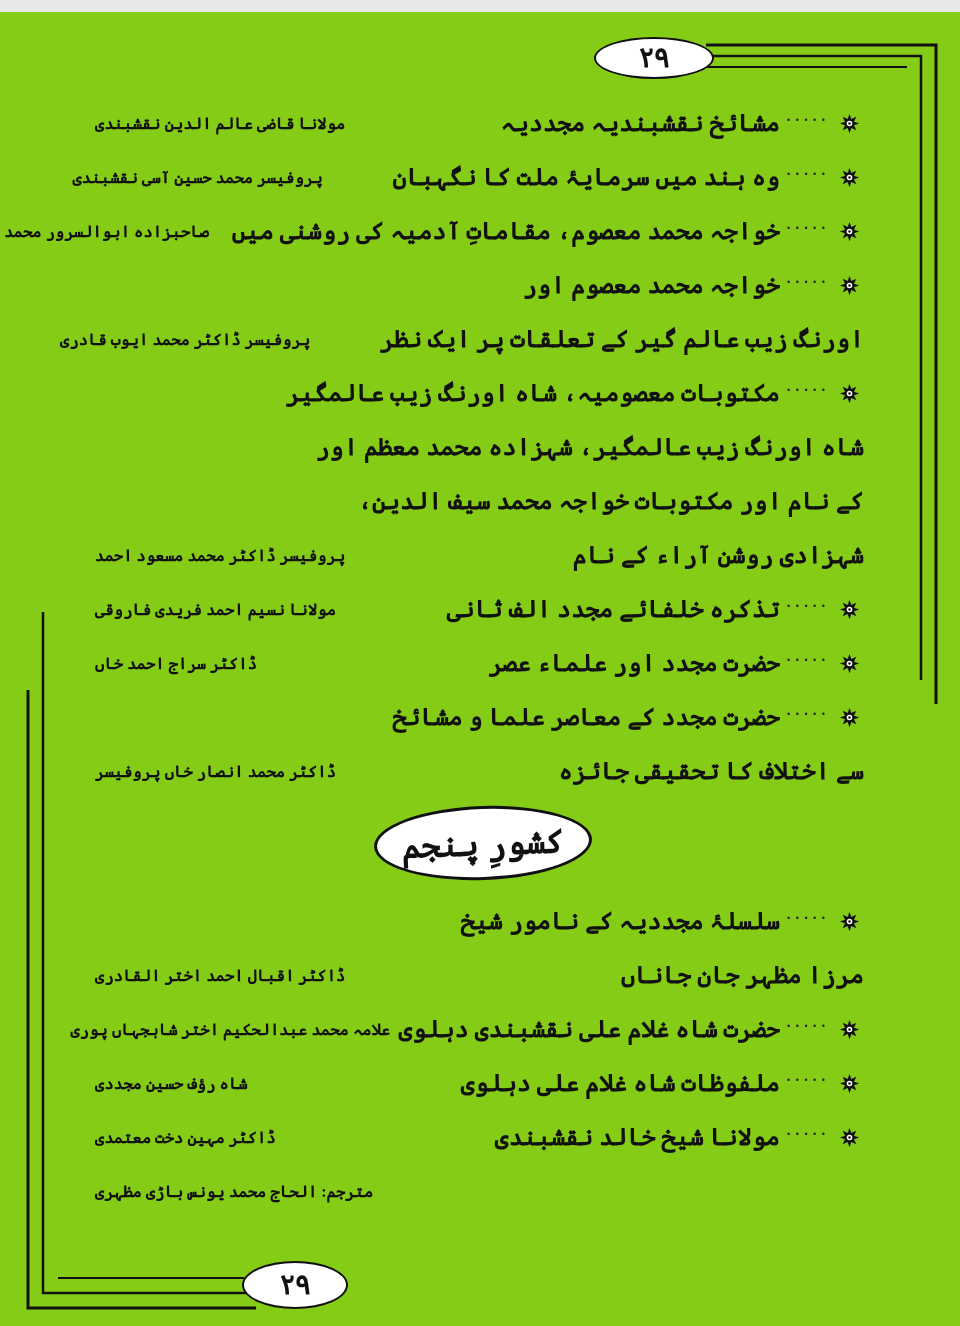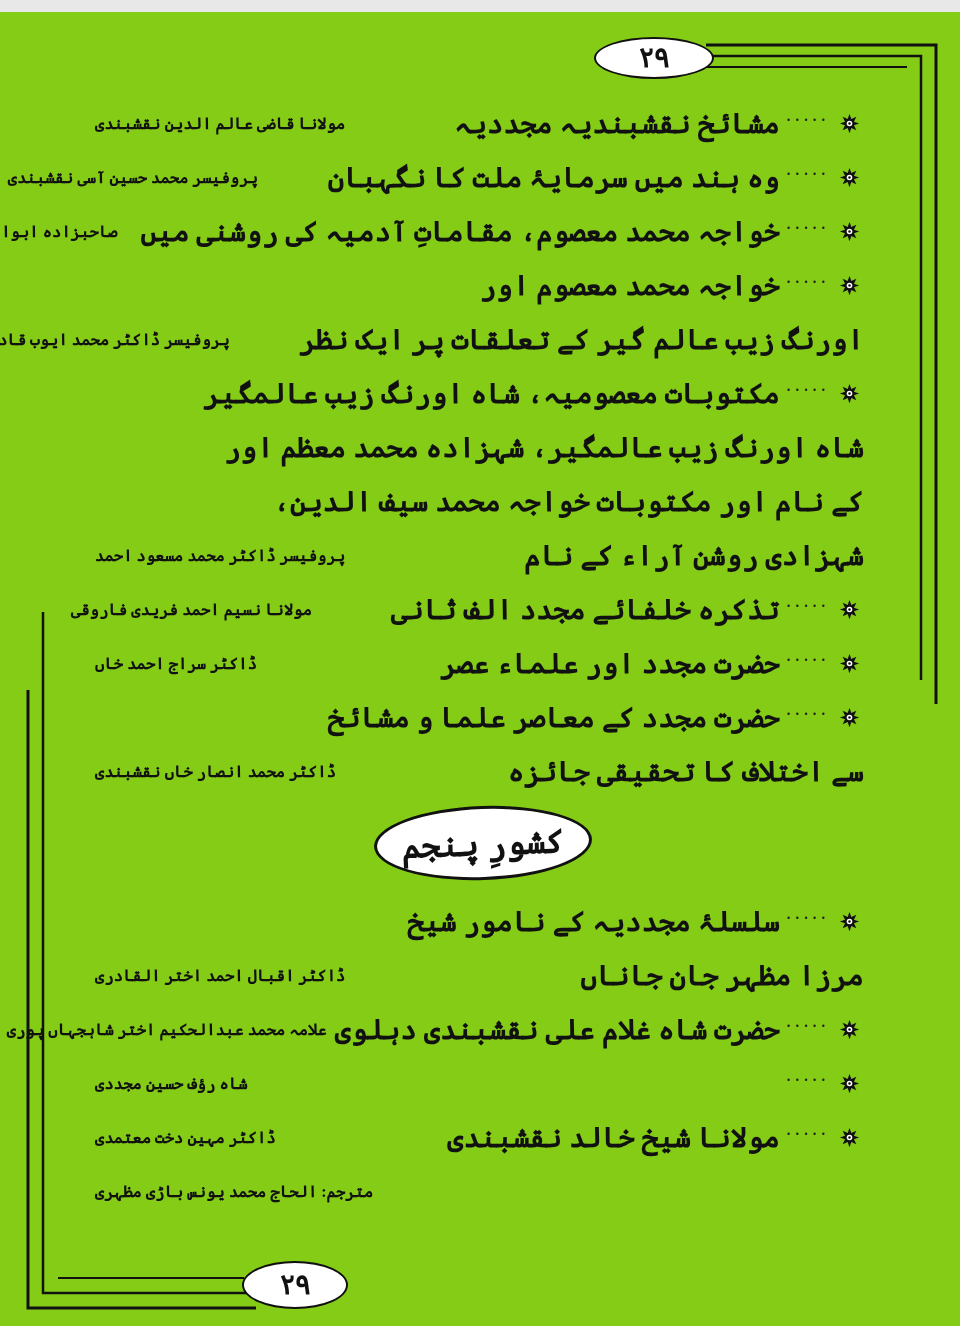--- a/index.html
+++ b/index.html
@@ -37,21 +37,21 @@
   .toc-row{display:flex;align-items:center;height:54px;direction:rtl;}
   .bullet-cell{width:30px;display:flex;align-items:center;justify-content:center;flex:0 0 auto;}
   .dots{
     width:54px;flex:0 0 auto;
     text-align:center;
     font-size:20px;letter-spacing:2px;
     color:#222;direction:ltr;
     transform:translateY(-3px);
   }
   .entry-title{
-    font-size:28px;font-weight:bold;
+    font-size:24px;font-weight:bold;
     white-space:nowrap;
     flex:0 0 auto;
     text-align:right;
   }
   .spacer{flex:1 1 auto;min-width:8px;}
   .entry-author{
     width:312px;flex:0 0 auto;
     font-size:16px;font-weight:600;
     text-align:left;           
     white-space:nowrap;
@@ -199,21 +199,21 @@
           </svg>
         </span>
         <span class="dots">·····</span>
         <span class="entry-title">حضرت مجدد کے معاصر علما و مشائخ</span>
         <span class="spacer"></span>
         <span class="entry-author"></span>
       </div>
       <div class="toc-row">
         <span class="entry-title">سے اختلاف کا تحقیقی جائزہ</span>
         <span class="spacer"></span>
-        <span class="entry-author">ڈاکٹر محمد انصار خاں نقشبندی</span>
+        <span class="entry-author">ڈاکٹر محمد انصار خاں پروفیسر</span>
       </div>
     </div>
 
   <div class="oval oval-section">
     <span>کشورِ پنجم</span>
   </div>
 
   <div class="rows rows-2" id="rows-2">
       <div class="toc-row">
         <span class="bullet-cell">
@@ -248,20 +248,21 @@
       </div>
       <div class="toc-row">
         <span class="bullet-cell">
           <svg viewBox="0 0 24 24" width="21" height="21">
             <polygon fill="#111" points="23,12 17.1,14.1 19.8,19.8 14.1,17.1 12,23 9.9,17.1 4.2,19.8 6.9,14.1 1,12 6.9,9.9 4.2,4.2 9.9,6.9 12,1 14.1,6.9 19.8,4.2 17.1,9.9"></polygon>
             <circle cx="12" cy="12" r="3.2" fill="#fff"></circle>
             <circle cx="12" cy="12" r="1.4" fill="#111"></circle>
           </svg>
         </span>
         <span class="dots">·····</span>
+        <span class="entry-title">ملفوظات شاہ غلام علی دہلوی</span>
         <span class="spacer"></span>
         <span class="entry-author">شاہ رؤف حسین مجددی</span>
       </div>
       <div class="toc-row">
         <span class="bullet-cell">
           <svg viewBox="0 0 24 24" width="21" height="21">
             <polygon fill="#111" points="23,12 17.1,14.1 19.8,19.8 14.1,17.1 12,23 9.9,17.1 4.2,19.8 6.9,14.1 1,12 6.9,9.9 4.2,4.2 9.9,6.9 12,1 14.1,6.9 19.8,4.2 17.1,9.9"></polygon>
             <circle cx="12" cy="12" r="3.2" fill="#fff"></circle>
             <circle cx="12" cy="12" r="1.4" fill="#111"></circle>
           </svg>

